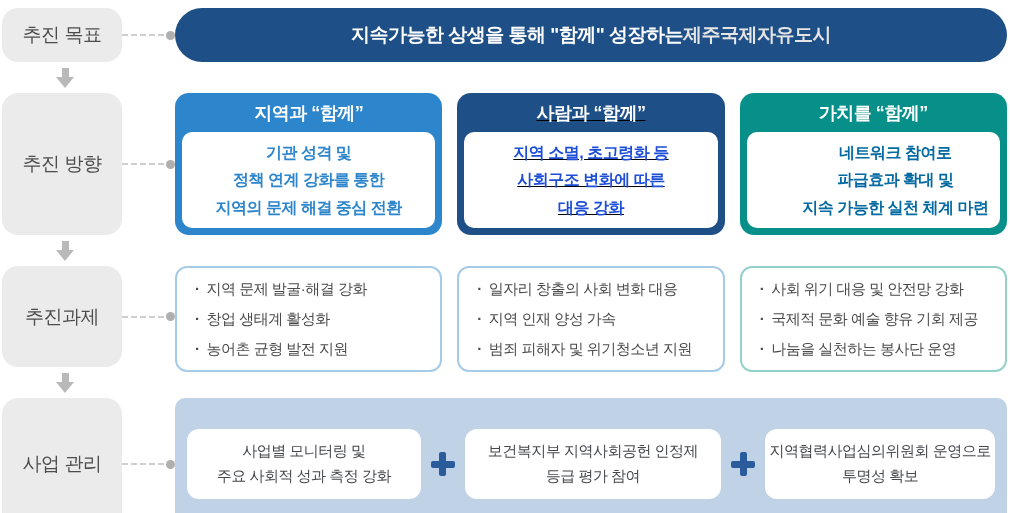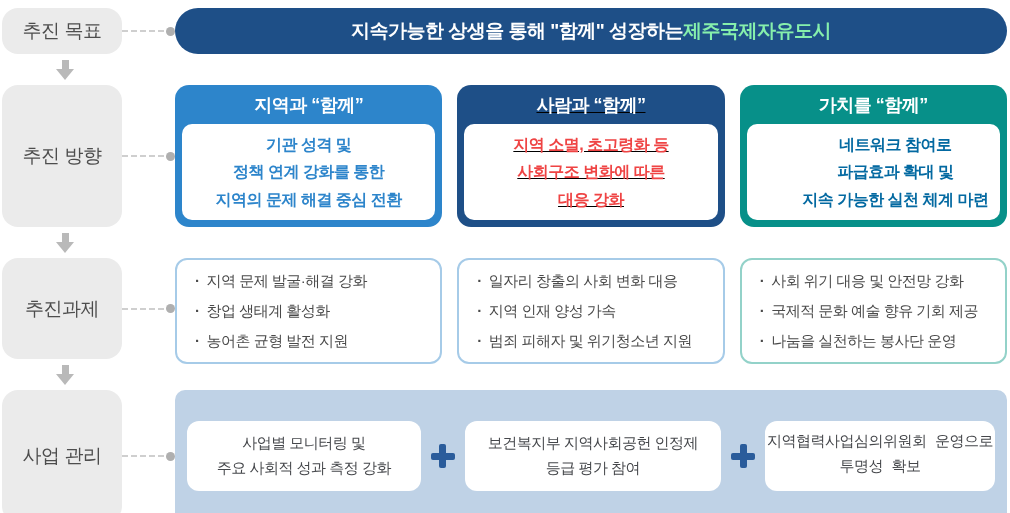--- a/index.html
+++ b/index.html
@@ -5,21 +5,21 @@
   * { margin:0; padding:0; box-sizing:border-box; }
   html,body { background:#ffffff; }
   body {
     width:1010px; height:513px;
     font-family:"Liberation Sans", sans-serif;
     overflow:hidden;
   }
   .page { width:1010px; height:513px; padding:8px 3px 0 2px; }
 
   .row { display:flex; align-items:stretch; }
-  .row-goal { height:46px; }
+  .row-goal { height:54px; }
   .row-arrow { height:31px; display:flex; align-items:center; }
   .row-direction { height:142px; }
   .row-tasks { height:101px; }
   .row-mgmt { height:132px; }
 
   
   .label-box {
     flex:0 0 120px;
     background:#ebebeb; border-radius:16px;
     display:flex; align-items:center; justify-content:center;
@@ -46,38 +46,38 @@
     border-left:9px solid transparent; border-right:9px solid transparent;
     border-top:11px solid #b9b9b9;
   }
 
   
   .goal-banner {
     flex:1; background:#1E4F87; border-radius:27px;
     display:flex; align-items:center; justify-content:center;
     font-size:19px; font-weight:700; color:#ffffff; letter-spacing:-0.5px;
   }
-  .goal-banner .hl { color:#86efac; }
+  .goal-banner .hl { color:#e5e5e5; }
 
   
   .grid3 { flex:1; display:grid; grid-template-columns:1fr 1fr 1fr; gap:15px; }
 
   
   .card { border-radius:14px; display:flex; flex-direction:column; }
   .card .card-title {
     height:39px; display:flex; align-items:center; justify-content:center;
     color:#ffffff; font-size:18px; font-weight:700; letter-spacing:-0.5px;
   }
   .card .card-body {
     flex:1; margin:0 7px 7px; background:#ffffff; border-radius:10px;
     display:flex; flex-direction:column; align-items:center; justify-content:center;
     font-size:16px; font-weight:700; line-height:1.72; text-align:center; letter-spacing:-0.5px;
   }
   .card.c-blue { background:#2D85CB; }  .card.c-blue .card-body { color:#2D85CB; }
-  .card.c-navy { background:#1E4F87;text-decoration:underline; }  .card.c-navy .card-body { color:#ef4444; }
+  .card.c-navy { background:#1E4F87;text-decoration:underline; }  .card.c-navy .card-body { color:#1d4ed8; }
   .card.c-teal { background:#079089; }  .card.c-teal .card-body { color:#0369a1;padding-left:44px; }
 
   
   .task-box {
     background:#ffffff; border:2px solid #A6CBE8; border-radius:12px;
     display:flex; flex-direction:column; justify-content:center;
     padding:6px 10px 6px 18px;
     font-size:15px; color:#4a4a4a; line-height:2.0; letter-spacing:-0.5px;
   }
   .task-box.b-teal { border-color:#93D2C9; }
@@ -89,21 +89,21 @@
     flex:1; background:#BFD2E6; border-radius:10px;
     display:flex; align-items:center; padding:0 12px;
   }
   .m-box {
     background:#ffffff; border-radius:12px; height:70px;
     display:flex; flex-direction:column; align-items:center; justify-content:center;
     text-align:center; font-size:15px; color:#45474b; line-height:1.65; letter-spacing:-0.5px;
     flex:245 1 0;
   }
   .m-box.mid { flex:269 1 0;text-align:center; }
-  .m-box.last { flex:241 1 0;font-family:Liberation Mono, monospace; }
+  .m-box.last { flex:241 1 0; }
   .plus-wrap { flex:0 0 44px; display:flex; align-items:center; justify-content:center; }
   .plus-icon { position:relative; width:24px; height:24px; }
   .plus-icon::before, .plus-icon::after {
     content:""; position:absolute; background:#2a5c9b; border-radius:2px;
   }
   .plus-icon::before { left:0; top:8.5px; width:24px; height:7px; }
   .plus-icon::after  { left:8.5px; top:0; width:7px; height:24px; }
 </style>
 </head>
 <body>

